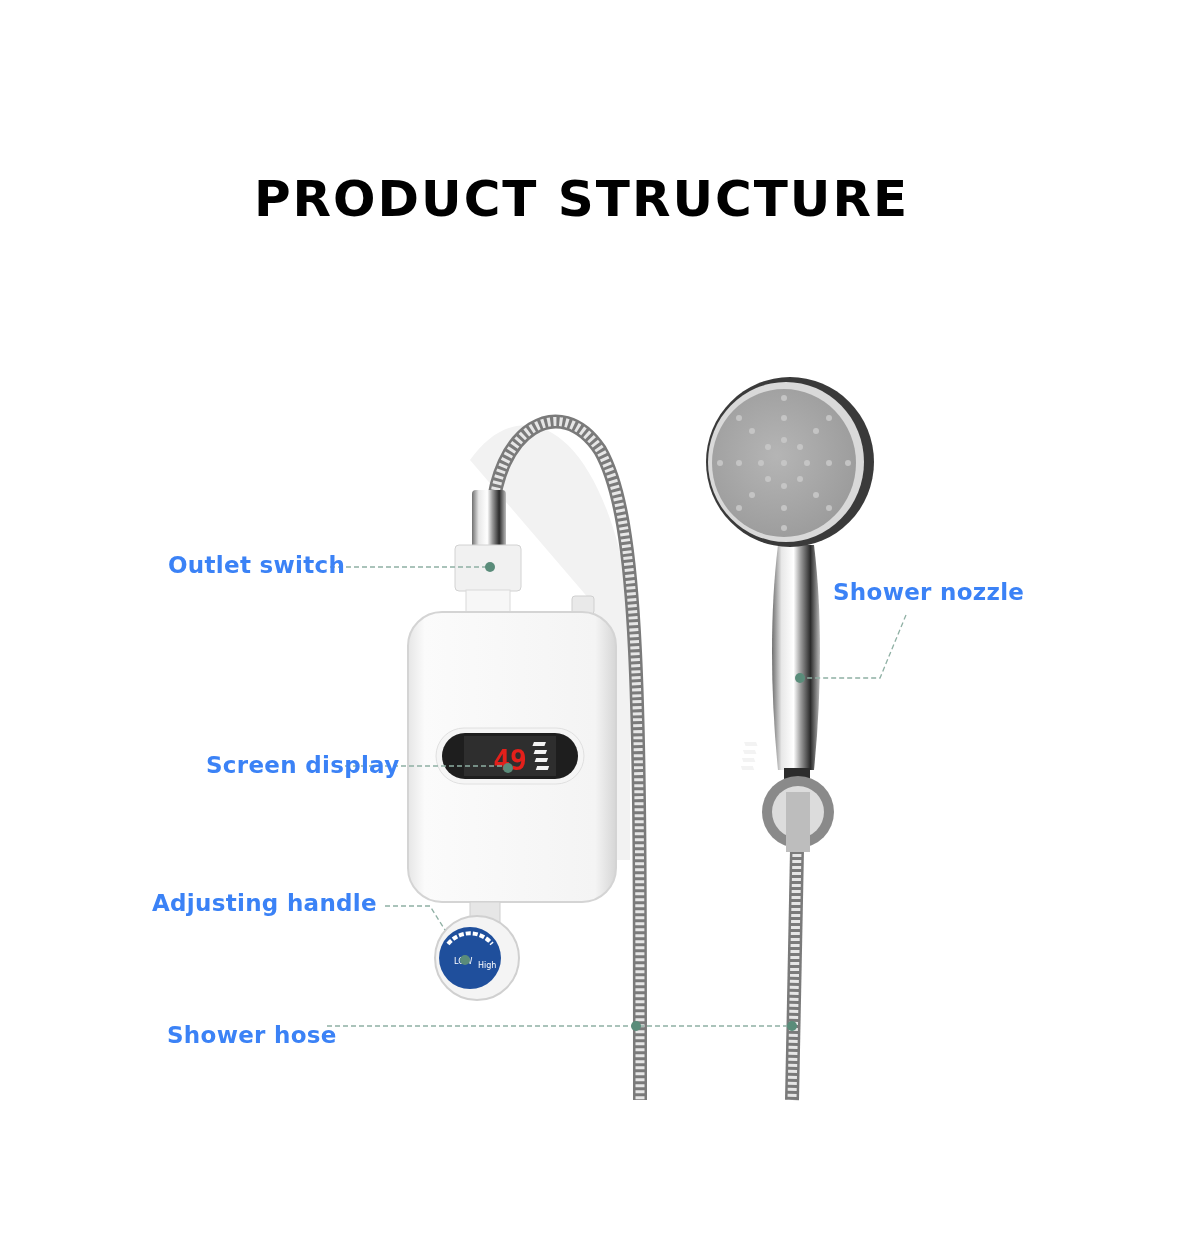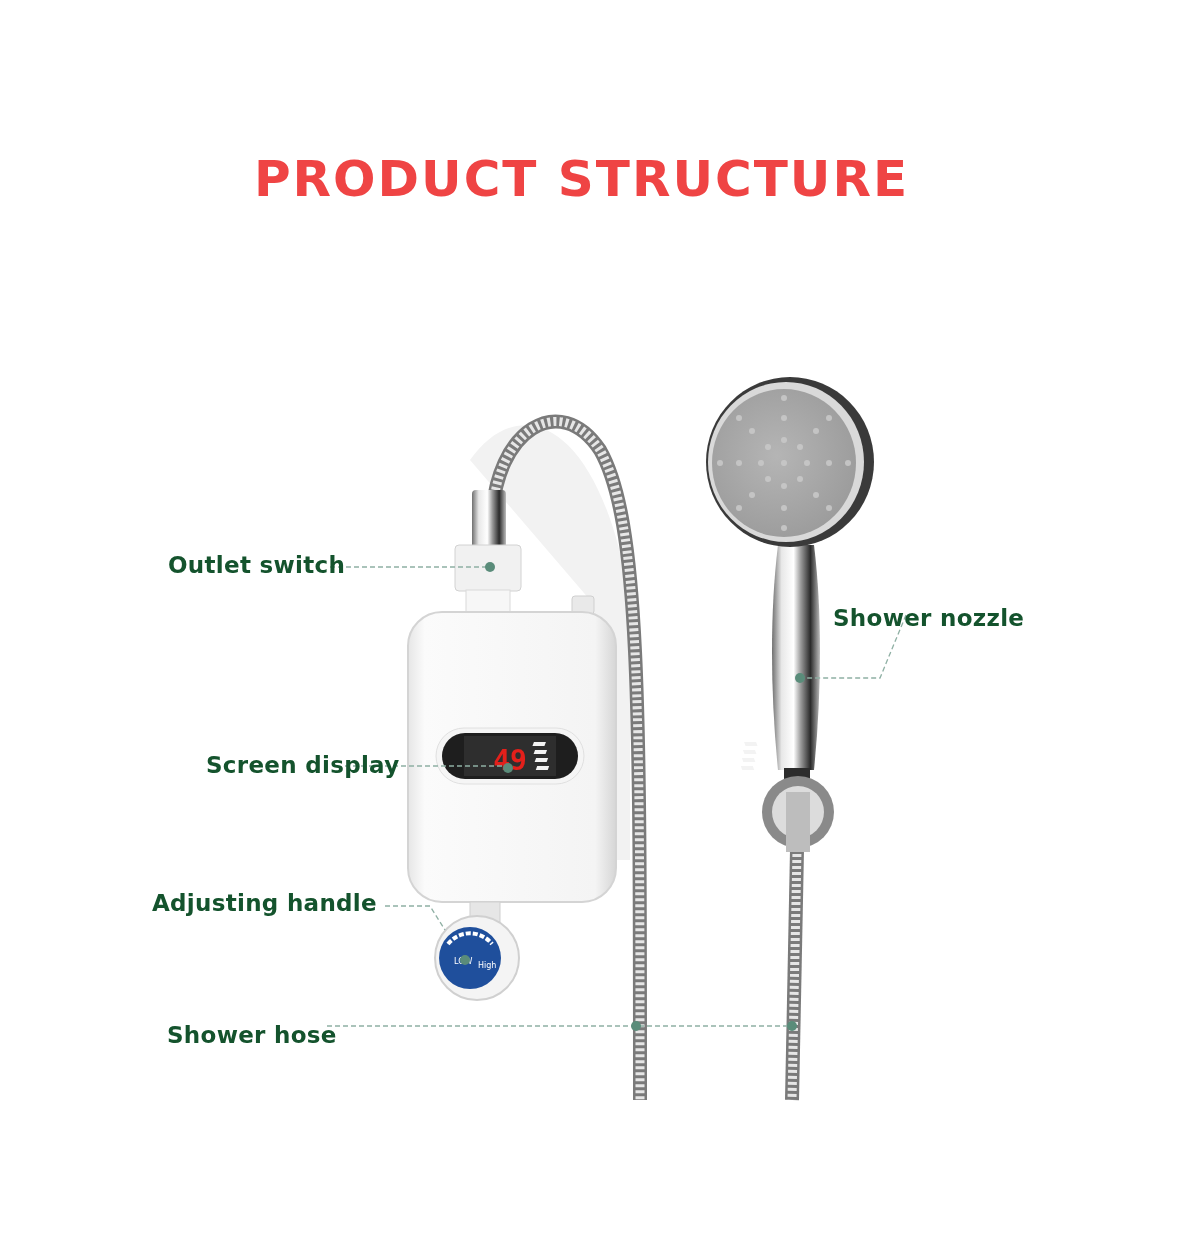--- a/index.html
+++ b/index.html
@@ -1,25 +1,25 @@
 <!DOCTYPE html>
 <html><head>
   <meta charset="utf-8">
   <style>
     html, body { margin: 0; padding: 0; background: #ffffff; }
     body { width: 1200px; height: 1260px; position: relative; overflow: hidden; font-family: "DejaVu Sans", sans-serif; }
     .title {
-      position: absolute; left: 0; top: 150px; width: 1163px; text-align: center;
+      position: absolute; left: 0; top: 170px; width: 1163px; text-align: center;
       font-family: "DejaVu Sans", sans-serif; font-weight: bold; font-size: 50px;
-      letter-spacing: 2px; color: #ef4444; margin: 0;
+      letter-spacing: 2px; color: #000000; margin: 0;
     }
     .stage { position: absolute; left: 0; top: 0; width: 1200px; height: 1080px; }
     .label {
       position: absolute; font-family: "DejaVu Sans", sans-serif; font-weight: bold;
-      font-size: 23px; color: #14532d; white-space: nowrap; letter-spacing: 0.3px;
+      font-size: 23px; color: #3b82f6; white-space: nowrap; letter-spacing: 0.3px;
     }
   </style>
 </head>
 <body>
 
 <h1 class="title">PRODUCT STRUCTURE</h1>
 
 <div class="stage">
   <svg width="1200" height="1260" viewBox="0 0 1200 1260" xmlns="http://www.w3.org/2000/svg">
     <defs>
@@ -148,16 +148,16 @@
       <circle cx="800" cy="678" r="5"></circle>
       <circle cx="508" cy="768" r="5"></circle>
       <circle cx="465" cy="960" r="5"></circle>
       <circle cx="636" cy="1026" r="5"></circle>
       <circle cx="792" cy="1026" r="5"></circle>
     </g>
   </svg>
 </div>
 
 <div class="label" style="left:168px; top:552px;">Outlet switch</div>
-<div class="label" style="left:833px; top:579px;margin-top:26px;">Shower nozzle</div>
+<div class="label" style="left:833px; top:579px;">Shower nozzle</div>
 <div class="label" style="left:165px; top:752px;margin-left:41px;">Screen display</div>
 <div class="label" style="left:152px; top:890px;">Adjusting handle</div>
 <div class="label" style="left:167px; top:1022px;">Shower hose</div>
 
 </body></html>

